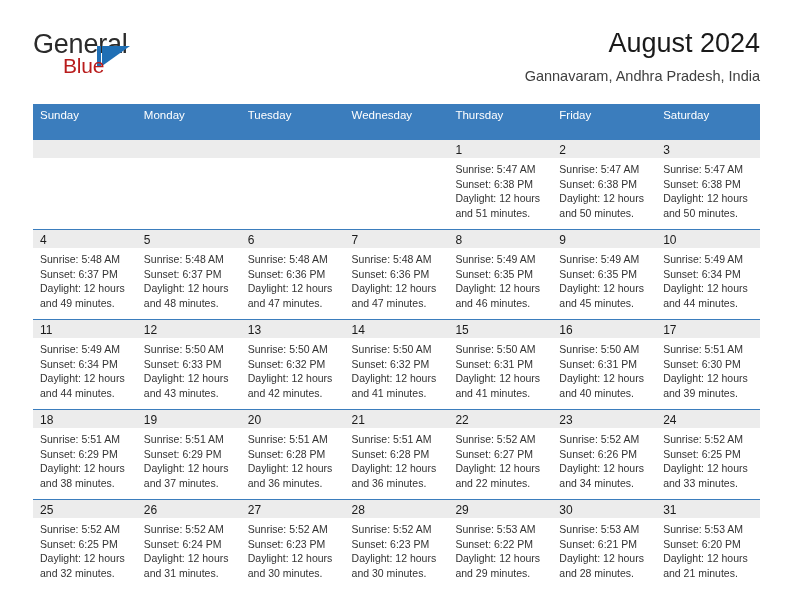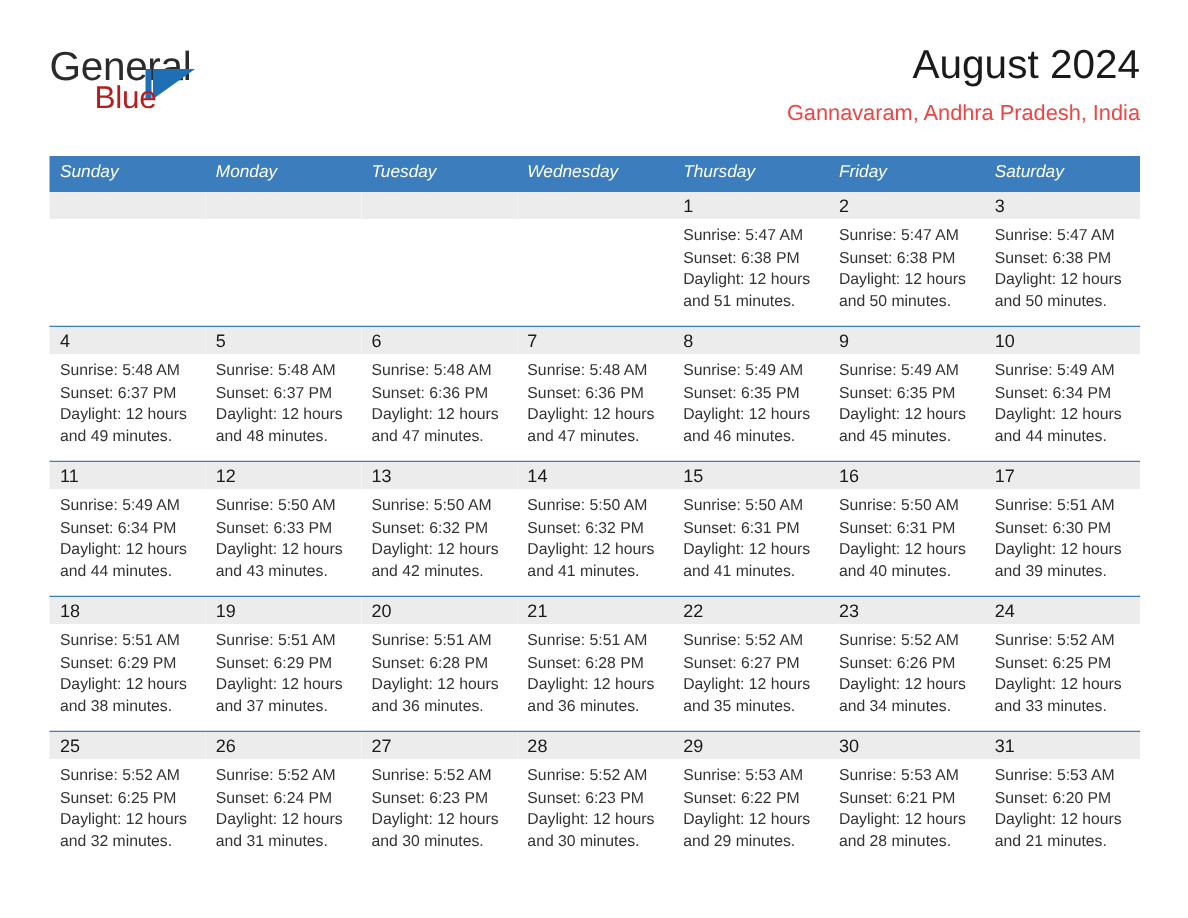--- a/index.html
+++ b/index.html
@@ -85,38 +85,37 @@
     text-align: right;
   }
   .cal-title {
     font-size: 27px;
     color: #1a1a1a;
     line-height: 34px;
     white-space: nowrap;
   }
   .cal-subtitle {
     font-size: 14.5px;
-    color: #ef4444;
+    color: #404040;
     line-height: 20px;
     margin-top: 6px;
     white-space: nowrap;
   }
 
   
   .calendar {
     position: absolute;
     left: 33px;
     top: 104px;
     width: 727px;
   }
   .weekday-row {
     display: flex;
     background: #3b7dbd;
-    height: 24px;
-    font-style: italic;
+    height: 36px;
   }
   .weekday {
     flex: 1 1 0;
     color: #ffffff;
     font-size: 11.5px;
     line-height: 22px;
     padding-left: 7px;
     box-sizing: border-box;
     white-space: nowrap;
   }
@@ -404,21 +403,21 @@
               <div class="day-line">Daylight: 12 hours</div>
               <div class="day-line">and 36 minutes.</div>
             </div>
           </div>
           <div class="day-cell">
             <div class="day-num-band"><span class="day-num">22</span></div>
             <div class="day-body">
               <div class="day-line">Sunrise: 5:52 AM</div>
               <div class="day-line">Sunset: 6:27 PM</div>
               <div class="day-line">Daylight: 12 hours</div>
-              <div class="day-line">and 35 minutes.</div>
+              <div class="day-line">and 22 minutes.</div>
             </div>
           </div>
           <div class="day-cell">
             <div class="day-num-band"><span class="day-num">23</span></div>
             <div class="day-body">
               <div class="day-line">Sunrise: 5:52 AM</div>
               <div class="day-line">Sunset: 6:26 PM</div>
               <div class="day-line">Daylight: 12 hours</div>
               <div class="day-line">and 34 minutes.</div>
             </div>

